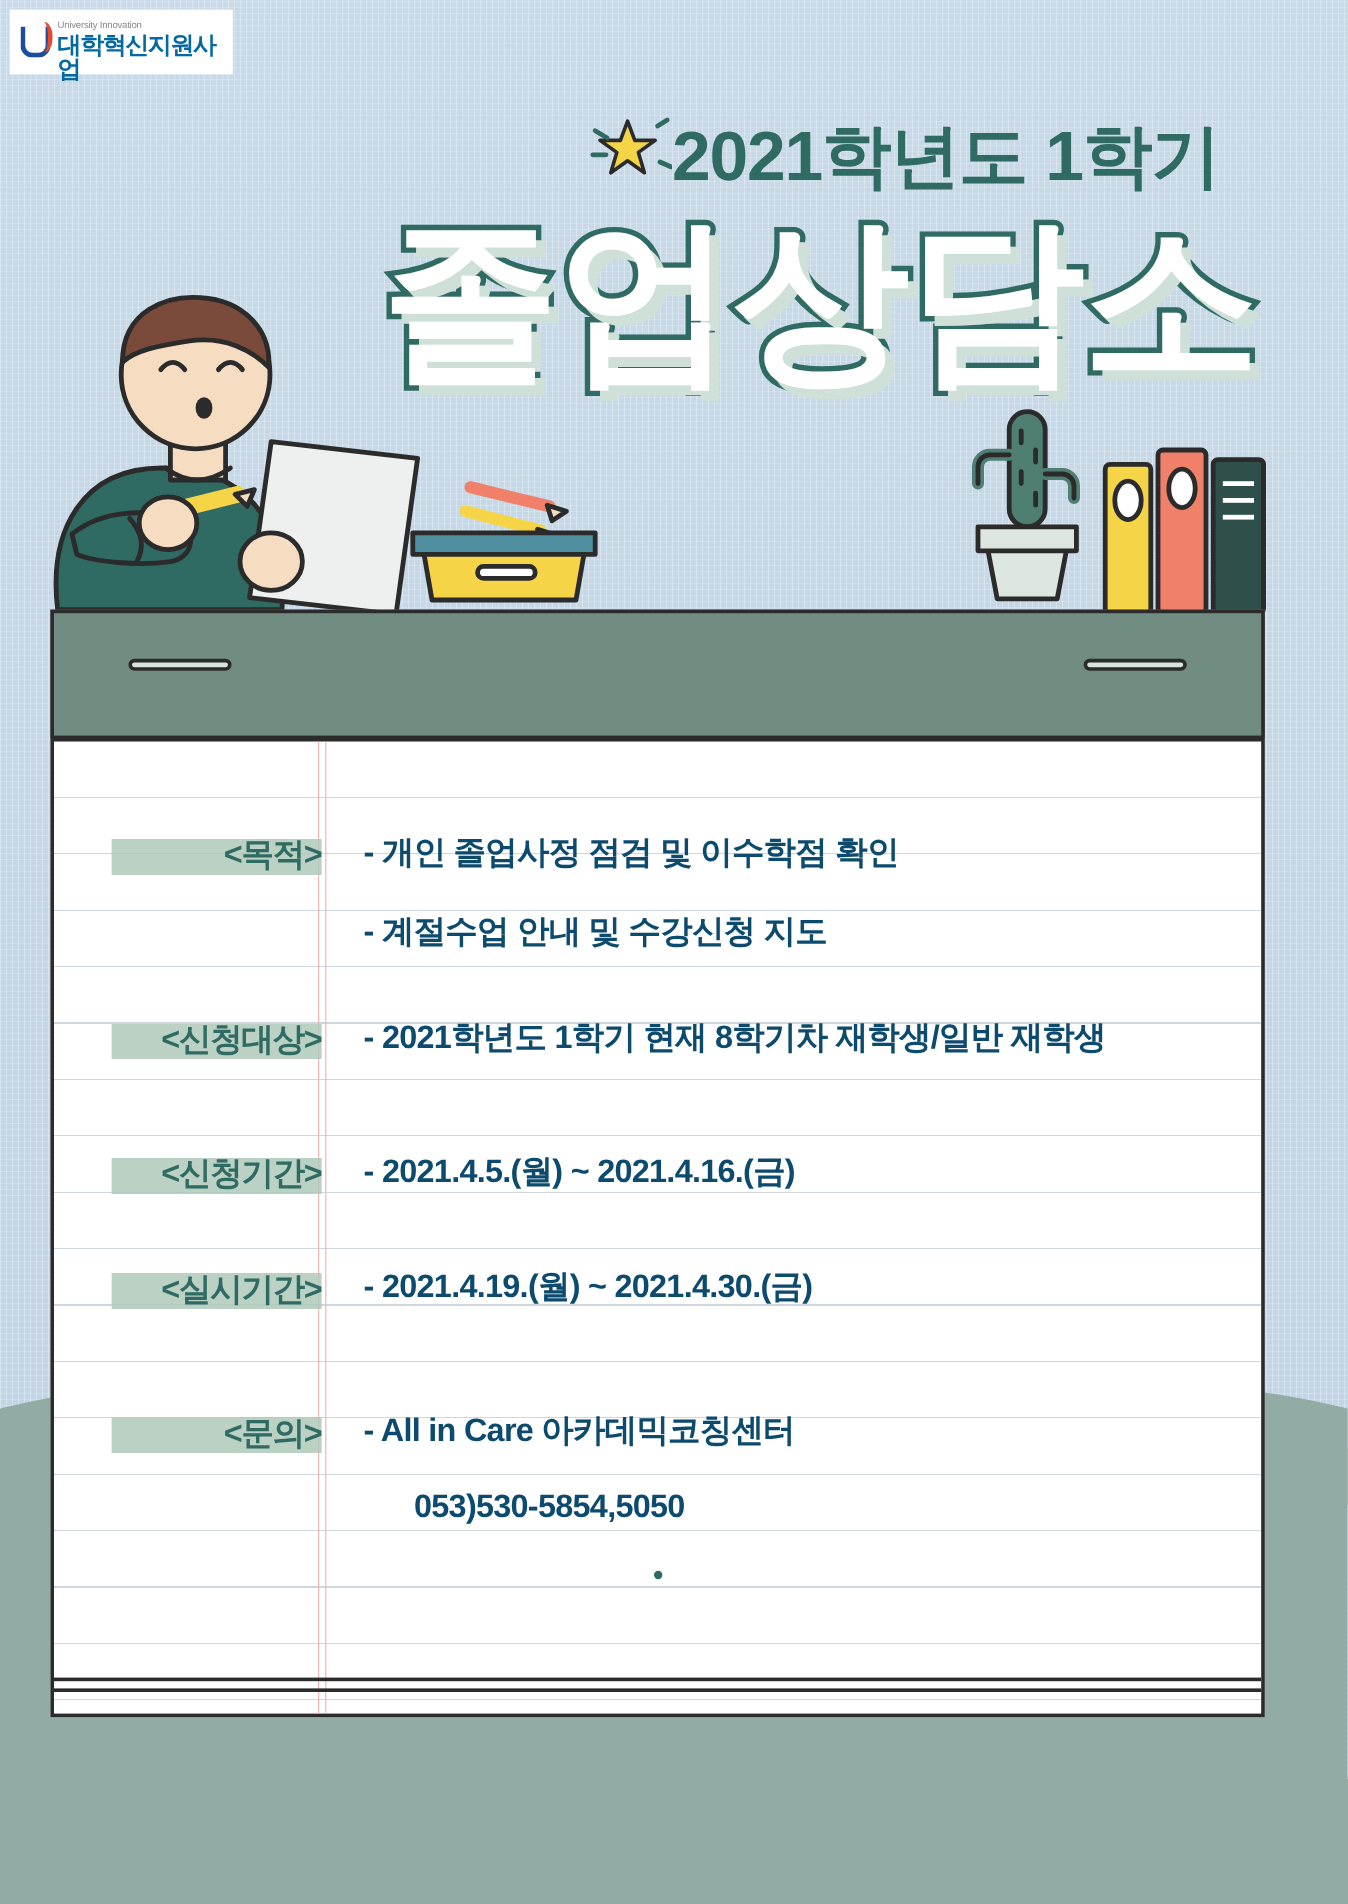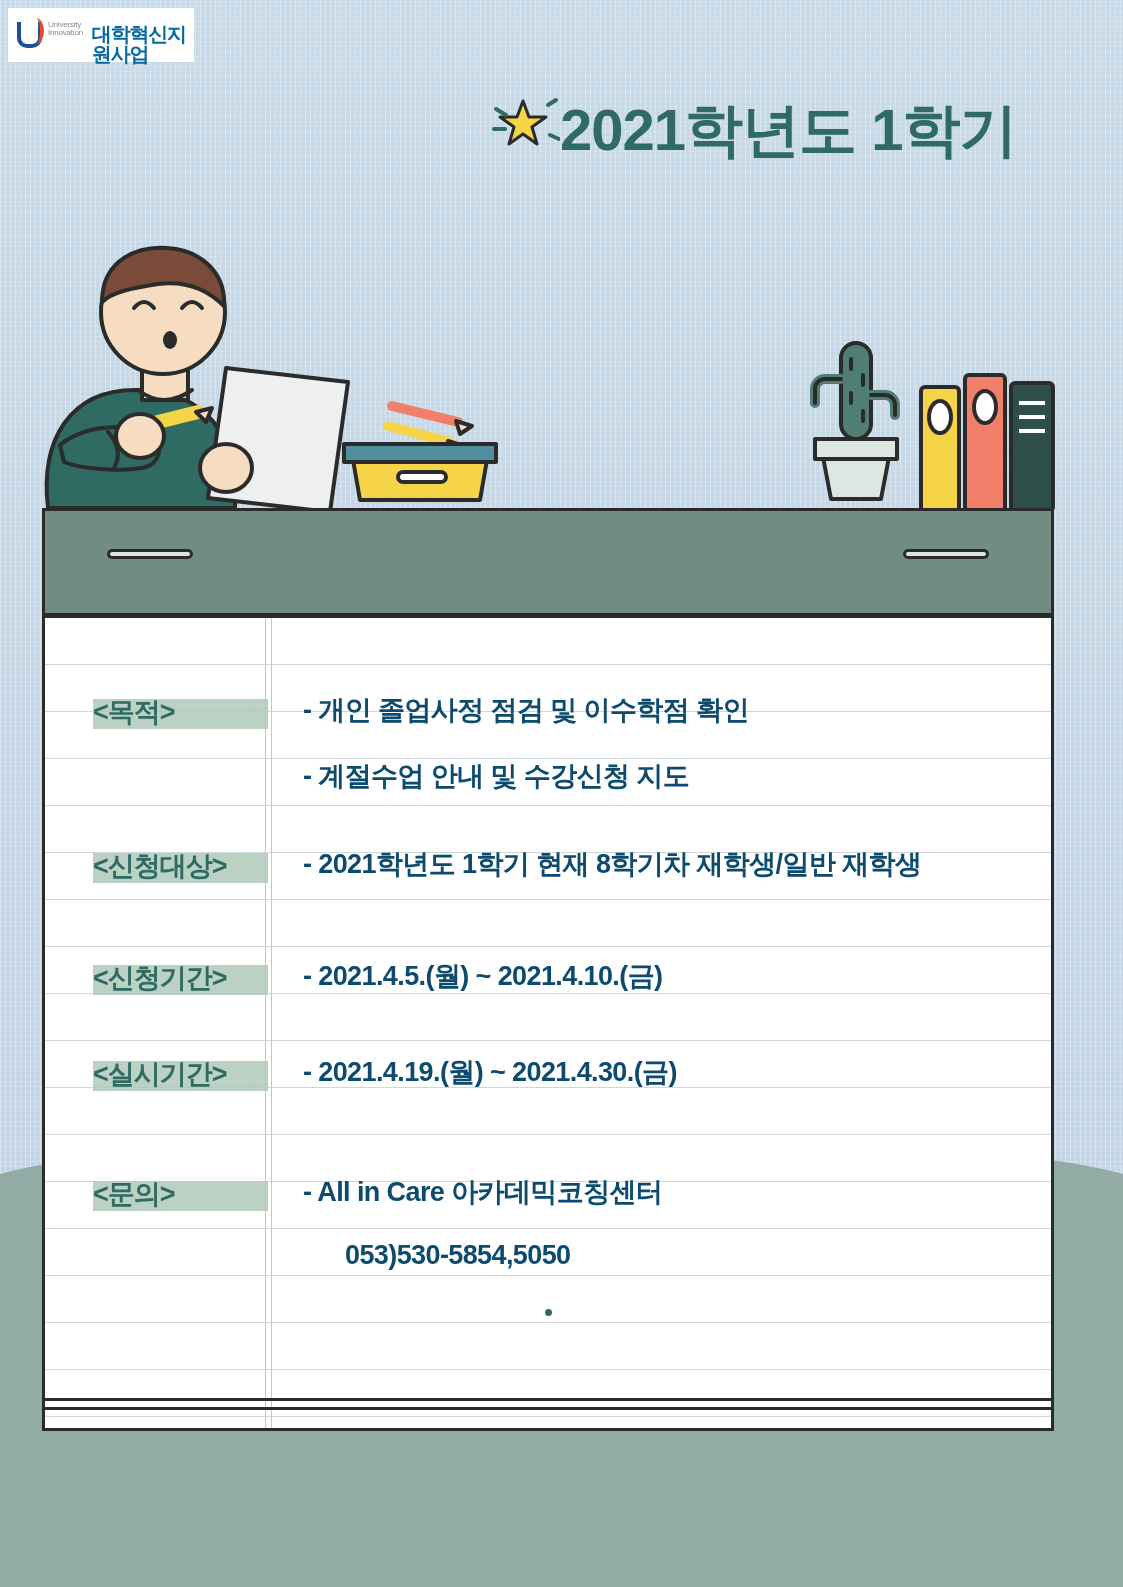--- a/index.html
+++ b/index.html
@@ -79,21 +79,21 @@
     position: absolute;
     left: 12px;
     top: 0px;
     width: 12px;
     height: 26px;
     border-right: 4px solid #e8482b;
     border-radius: 0 60% 60% 0;
   }
   .logo-text {
     display: flex;
-    flex-direction: row;
+    flex-direction: column;
     line-height: 1;
     margin-top: 15px;
   }
   .logo-en {
     font-size: 8px;
     color: #8a8a8a;
     letter-spacing: -0.2px;
   }
   .logo-ko {
     font-size: 20px;
@@ -226,21 +226,21 @@
     position: absolute;
     left: 0;
     width: 100%;
     display: flex;
     align-items: flex-start;
   }
   .row .label {
     position: absolute;
     left: 48px;
     width: 175px;
-    text-align: left;
+    text-align: right;
     font-size: 27px;
     font-weight: bold;
     color: #2f6a63;
     letter-spacing: -1px;
     background: linear-gradient(180deg, rgba(180,205,190,0) 18%, rgba(175,201,186,0.85) 18%, rgba(175,201,186,0.85) 92%, rgba(180,205,190,0) 92%);
     padding: 2px 0;
     white-space: nowrap;
   }
   .row .value {
     position: absolute;
@@ -286,20 +286,21 @@
 
   <svg class="sparkle" viewBox="0 0 70 60">
     <polygon points="33,6 39,22 56,22 42,32 47,49 33,39 19,49 24,32 10,22 27,22" fill="#f5d547" stroke="#2b2b2b" stroke-width="3" stroke-linejoin="round"></polygon>
     <line x1="6" y1="14" x2="16" y2="20" stroke="#2f6a63" stroke-width="4" stroke-linecap="round"></line>
     <line x1="4" y1="34" x2="15" y2="34" stroke="#2f6a63" stroke-width="4" stroke-linecap="round"></line>
     <line x1="58" y1="10" x2="66" y2="5" stroke="#2f6a63" stroke-width="4" stroke-linecap="round"></line>
     <line x1="60" y1="40" x2="69" y2="44" stroke="#2f6a63" stroke-width="4" stroke-linecap="round"></line>
   </svg>
 
   <div class="headline-year">2021학년도 1학기</div>
+  <div class="title-main">졸업상담소</div>
 
   <svg class="character" viewBox="0 0 320 280">
     <g stroke="#2b2b2b" stroke-width="4" stroke-linejoin="round" stroke-linecap="round">
 
       <path d="M18 268 C10 200 40 150 105 150 C175 150 210 195 205 268 Z" fill="#2f6a63"></path>
 
       <path d="M30 205 C55 185 95 182 120 196 C135 205 130 225 112 228 C85 232 48 228 34 222 Z" fill="#2f6a63"></path>
 
       <path d="M112 120 h46 v40 h-46 z" fill="#f6dcc0"></path>
 
@@ -388,21 +389,21 @@
         <div class="value">- 계절수업 안내 및 수강신청 지도</div>
       </div>
 
       <div class="row" style="top:228px">
         <div class="label">&lt;신청대상&gt;</div>
         <div class="value">- 2021학년도 1학기 현재 8학기차 재학생/일반 재학생</div>
       </div>
 
       <div class="row" style="top:340px">
         <div class="label">&lt;신청기간&gt;</div>
-        <div class="value">- 2021.4.5.(월) ~ 2021.4.10.(금)</div>
+        <div class="value">- 2021.4.5.(월) ~ 2021.4.16.(금)</div>
       </div>
 
       <div class="row" style="top:436px">
         <div class="label">&lt;실시기간&gt;</div>
         <div class="value">- 2021.4.19.(월) ~ 2021.4.30.(금)</div>
       </div>
 
       <div class="row" style="top:556px">
         <div class="label">&lt;문의&gt;</div>
         <div class="value">- All in Care 아카데믹코칭센터</div>

